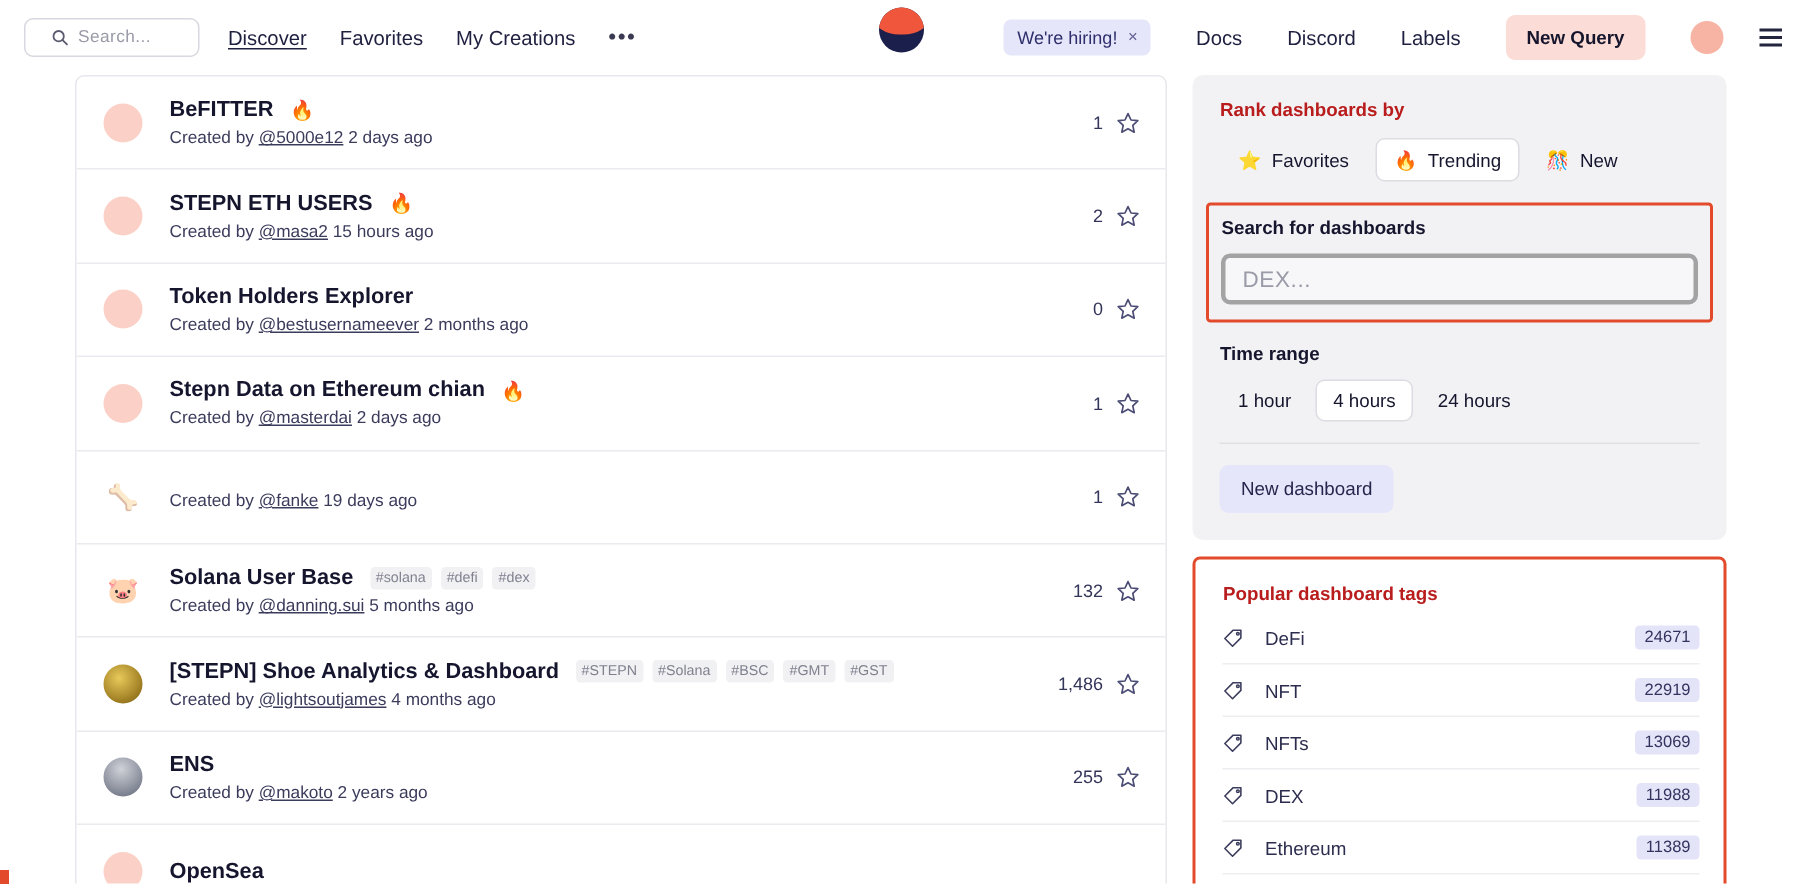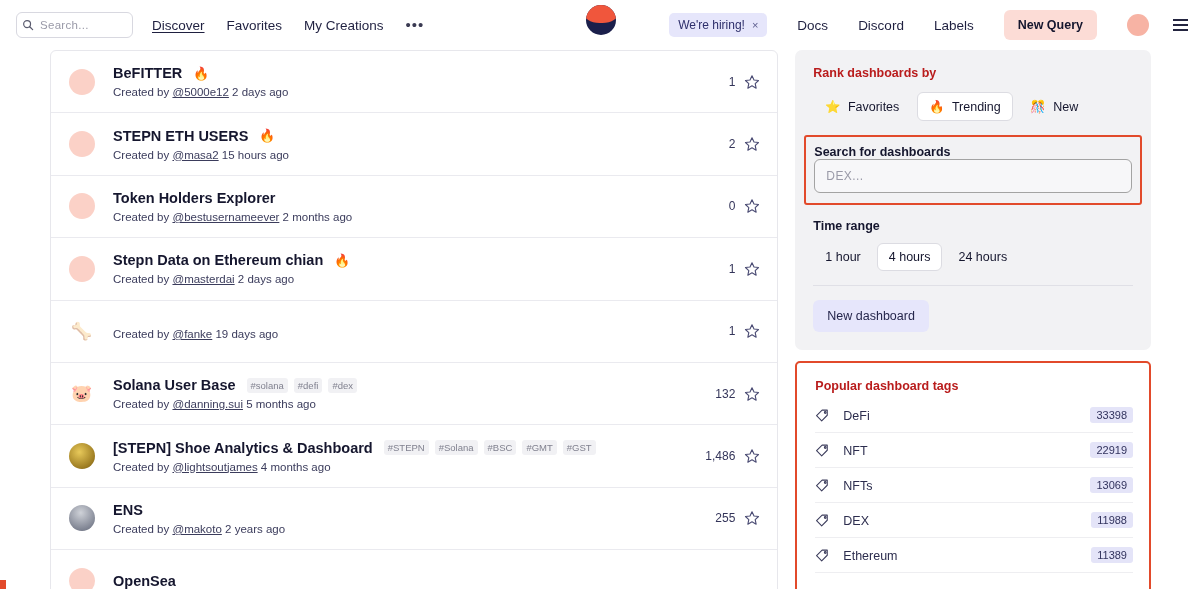--- a/index.html
+++ b/index.html
@@ -18,21 +18,21 @@
     display: flex;
     align-items: center;
     background: #ffffff;
     padding: 0 12px 0 16px;
   }
   .search-box {
     width: 117px; height: 26px;
     border: 1px solid #d8d8e0;
     border-radius: 6px;
     display: flex; align-items: center;
-    padding: 0 5px;
+    padding: 0 17px;
     gap: 6px;
     background: #fff;
   }
   .search-icon { width: 12px; height: 12px; flex: 0 0 12px; display:block; }
   .search-input {
     border: none; outline: none;
     font-family: "Liberation Sans", sans-serif;
     font-size: 11.5px;
     color: #1f2040;
     width: 100%;
@@ -185,27 +185,28 @@
   .seg .emo { font-size: 12.5px; }
 
   .hl-box {
     border: 2px solid #e24a2b;
     border-radius: 3px;
     padding: 8px 8px 10px;
     margin: 14px -9px 0;
   }
   .field-label { font-size: 12.5px; font-weight: bold; color: #15162e; }
   .dash-search {
+    margin-top: 10px;
     width: 100%; height: 34px;
-    border: 1px solid #a3a3a3;
+    border: 3px solid #a3a3a3;
     border-radius: 6px;
     background: #f7f7f9;
     padding: 0 11px;
     font-family: "Liberation Sans", sans-serif;
-    font-size: 12px;
+    font-size: 15px;
     color: #15162e;
     outline: none;
     letter-spacing: .4px;
   }
   .dash-search::placeholder { color: #9a9aa8; }
 
   .time-label { margin-top: 14px; font-size: 12.5px; font-weight: bold; color: #15162e; }
   .time-seg { display: flex; align-items: center; gap: 4px; margin-top: 10px; }
   .tseg {
     font-size: 12.5px; color: #15162e;
@@ -478,21 +479,21 @@
 
     <div class="tags-card">
       <div class="card-title tags-list-head">Popular dashboard tags</div>
       <div id="tags-root">
           <div class="tag-row">
             <svg class="tag-icon" viewBox="0 0 24 24" fill="none" stroke="#3c3d5c" stroke-width="1.7" stroke-linejoin="round">
               <path d="M2.5 12.3 11.4 3.4h8.2v8.2l-8.9 8.9z"></path>
               <circle cx="16.4" cy="7.2" r="1.4"></circle>
             </svg>
             <span class="tag-name">DeFi</span>
-            <span class="tag-count">33398</span>
+            <span class="tag-count">24671</span>
           </div>
           <div class="tag-row">
             <svg class="tag-icon" viewBox="0 0 24 24" fill="none" stroke="#3c3d5c" stroke-width="1.7" stroke-linejoin="round">
               <path d="M2.5 12.3 11.4 3.4h8.2v8.2l-8.9 8.9z"></path>
               <circle cx="16.4" cy="7.2" r="1.4"></circle>
             </svg>
             <span class="tag-name">NFT</span>
             <span class="tag-count">22919</span>
           </div>
           <div class="tag-row">

